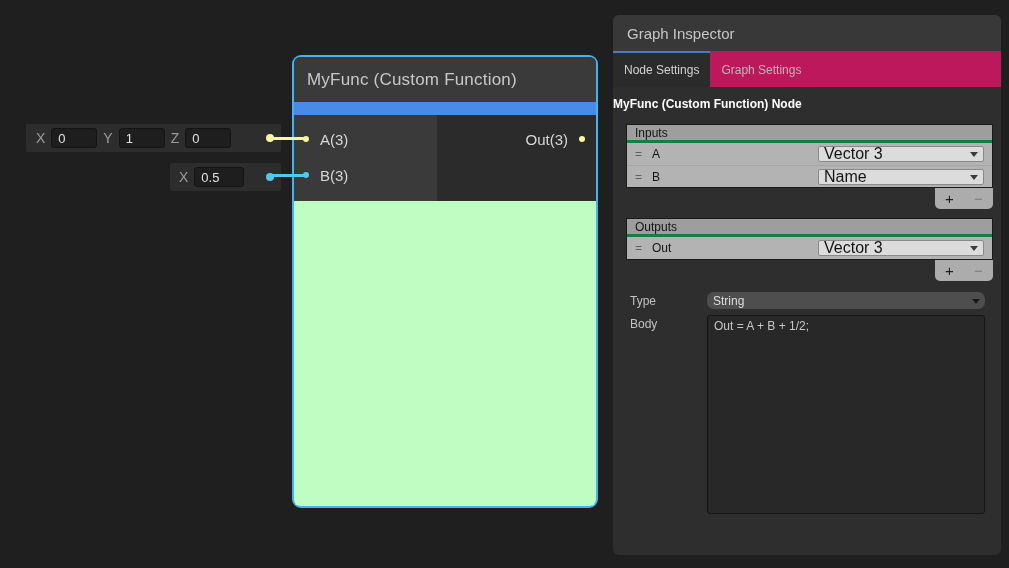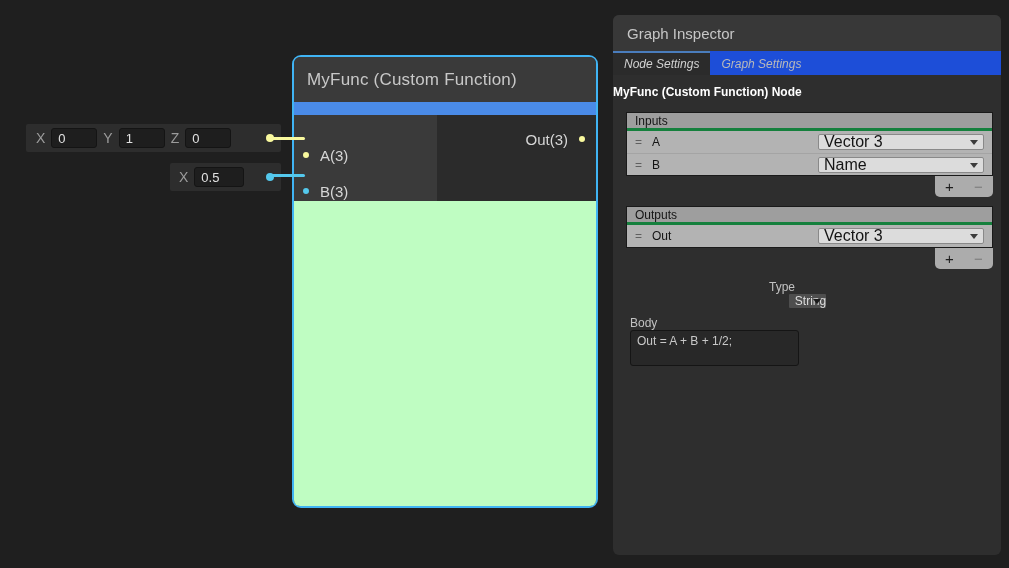--- a/index.html
+++ b/index.html
@@ -7,21 +7,21 @@
   body { background:#1F1F1F; font-family:"Liberation Sans", sans-serif; position:relative; }
 
   
   .node { position:absolute; left:292px; top:55px; width:306px; height:453px;
           border:2px solid #40B4F4; border-radius:9px; background:#2B2B2B; z-index:2; }
   .node-header { height:45px; background:#3A3A3A; border-radius:6px 6px 0 0;
                  display:flex; align-items:center; padding-left:13px;
                  font-size:17px; color:#C8C8C8; letter-spacing:0.2px; }
   .node-titlebar { height:13px; background:#4A8BE8; }
   .node-ports { display:flex; height:86px; }
-  .ports-in  { width:143px; background:#3A3A3A; padding-top:22px; }
+  .ports-in  { width:143px; background:#3A3A3A; padding-top:6px; }
   .ports-out { flex:1; background:#2B2B2B; padding-top:6px; }
   .port-row { height:36px; display:flex; align-items:center; }
   .ports-in .port-row  { padding-left:9px; gap:11px; }
   .ports-out .port-row { justify-content:flex-end; padding-right:11px; gap:11px; }
   .port-ring { width:6px; height:6px; border-radius:50%; border:3px solid #F9F99E; background:#242424; flex:0 0 auto; }
   .port-label { font-size:15px; color:#D6D6D6; }
   .node-preview { height:305px; background:#BFFDC2; border-radius:0 0 6px 6px; }
 
   
   .wire { position:absolute; width:35px; height:3px; border-radius:2px; z-index:6; }
@@ -37,21 +37,21 @@
   .vw-input { width:46px; height:20px; background:#1E1E1E; border:1px solid #141414; border-radius:3px;
               color:#E2E2E2; font-size:13px; display:flex; align-items:center; padding-left:6px; }
   #vw-b .vw-input { width:50px; }
   .vw-dot { width:8px; height:8px; border-radius:50%; margin-left:auto; background:#F9F99E; flex:0 0 auto; }
 
   
   #inspector { position:absolute; left:613px; top:15px; width:388px; height:540px;
                background:#2E2E2E; border-radius:6px; z-index:2; }
   .insp-title { height:36px; background:#383838; border-radius:6px 6px 0 0;
                 display:flex; align-items:center; padding-left:14px; font-size:15px; color:#C6C6C6; }
-  .insp-tabs { height:24px; background:#1d4ed8; display:flex;font-style:italic; }
+  .insp-tabs { height:36px; background:#be185d; display:flex; }
   .tab { display:flex; align-items:center; justify-content:center; font-size:12px;
          padding:0 11px; color:#B9B9B9; border-top:2px solid transparent; cursor:default; }
   .tab.active { background:#2B2B2B; color:#D2D2D2; border-top-color:#4A7DBD; }
   .insp-node-title { margin:10px 12px 0 0; font-size:12px; font-weight:bold; color:#ffffff; }
 
   .section { margin:13px 0 0 13px; width:367px; border:1px solid #1A1A1A; background:#B3B3B3; }
   .section-header { height:18px; background:#9E9E9E; color:#141414; font-size:12px;
                     display:flex; align-items:center; padding-left:8px; border-bottom:3px solid #15803d; }
   .section-row { height:22px; display:flex; align-items:center; padding:0 8px; }
   .section-row + .section-row { border-top:1px solid #A4A4A4; }
@@ -62,24 +62,24 @@
               color:#141414; position:relative; }
   .dd-arrow { position:absolute; right:5px; top:50%; margin-top:-2px; width:0; height:0;
               border-left:4px solid transparent; border-right:4px solid transparent;
               border-top:5px solid #3C3C3C; }
   .pm-bar { width:58px; height:21px; background:#ACACAC; border-radius:0 0 5px 5px;
             margin-left:322px; display:flex; }
   .pm-btn { flex:1; display:flex; align-items:center; justify-content:center; font-size:15px; line-height:1; }
   .pm-add { color:#1D1D1D; }
   .pm-sub { color:#7A7A7A; }
 
-  .field-row { display:flex; margin:0 16px 6px 17px; align-items:center;flex-direction:column; }
+  .field-row { display:flex; margin:0 16px 6px 17px; align-items:center; }
   .field-row.first { margin-top:11px; }
   .field-label { width:77px; font-size:12px; color:#C2C2C2; flex:0 0 auto; }
-  .dark-dd { flex:1; height:17px; background:#4E4E4E; border-radius:1px; position:relative;
+  .dark-dd { flex:1; height:17px; background:#4E4E4E; border-radius:7px; position:relative;
              display:flex; align-items:center; padding-left:6px; font-size:12px; color:#DDDDDD; }
   .dark-dd .dd-arrow { border-top-color:#1B1B1B; }
   .text-field { flex:1; height:18px; background:#2A2A2A; border:1px solid #151515; border-radius:2px;
                 color:#CCCCCC; font-size:12px; padding-left:5px; font-family:"Liberation Sans", sans-serif; }
   .body-row { align-items:flex-start;justify-content:space-between; }
   .body-row .field-label { padding-top:2px; }
   .body-area { flex:1; height:199px; background:#282828; border:1px solid #151515; border-radius:3px;
                color:#C8C8C8; font-size:12px; padding:3px 6px; resize:none;
                font-family:"Liberation Sans", sans-serif; }
 </style>

